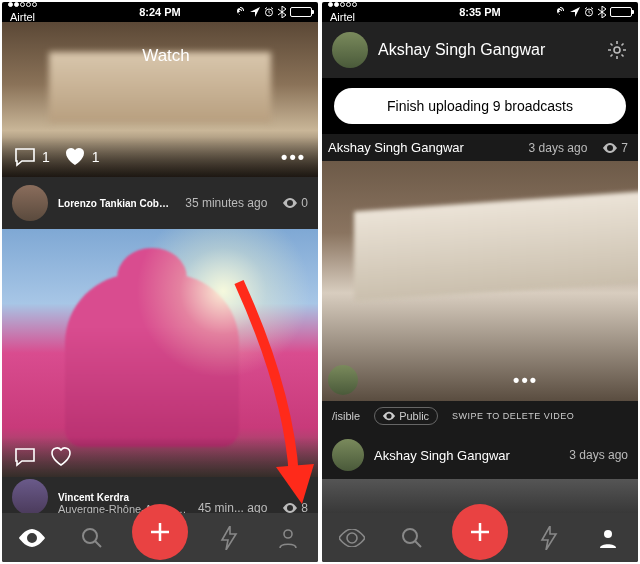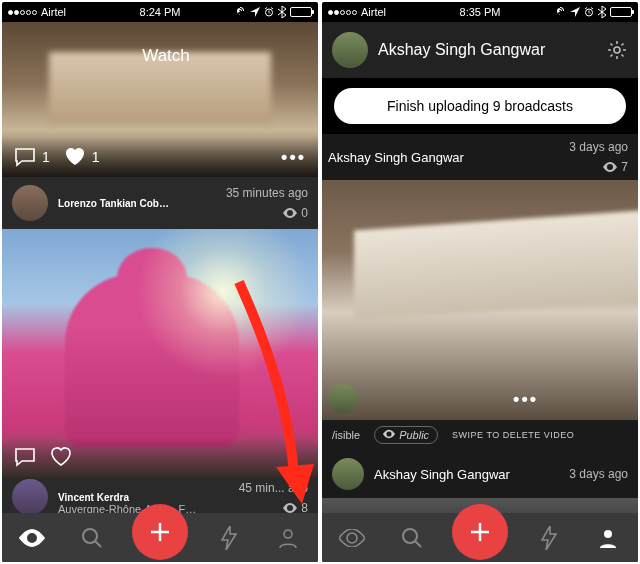--- a/index.html
+++ b/index.html
@@ -25,30 +25,30 @@
     background: rgba(0,0,0,0.2);
     display: flex;
     align-items: center;
     justify-content: space-between;
     padding: 0 6px;
     color: #fff;
     font-size: 11px;
     position: relative;
     z-index: 10;
   }
-  .status-left { display: flex; align-items: center; gap: 4px; }
+  .status-left { display: flex; align-items: center; gap: 4px; flex-direction: column; }
   .status-right { display: flex; align-items: center; gap: 4px; }
   .dots { display: flex; gap: 1px; }
   .dot { width: 5px; height: 5px; border-radius: 50%; border: 1px solid #fff; }
   .dot.filled { background: #fff; }
   .status-time {
     position: absolute;
     left: 50%;
     transform: translateX(-50%);
-    font-weight: 400;
+    font-weight: 700;
   }
   .battery {
     width: 22px; height: 10px; border: 1px solid #fff; border-radius: 2px;
     position: relative;
   }
   .battery::after {
     content: ''; position: absolute; right: -3px; top: 2px; width: 2px; height: 4px;
     background: #fff; border-radius: 0 1px 1px 0;
   }
   .battery-fill { height: 100%; width: 85%; background: #fff; }
@@ -87,21 +87,21 @@
   }
   .avatar {
     width: 36px; height: 36px; border-radius: 50%;
     background: linear-gradient(#8a6d5c,#5a4a3d);
     flex-shrink: 0;
   }
   .header-text { flex: 1; min-width: 0; }
   .hname { color: #fff; font-weight: 600; font-size: 10px; white-space: nowrap; overflow: hidden; text-overflow: ellipsis; max-width: 160px; }
   .hmeta { color: #bbb; font-size: 12px; }
   .right-meta { color: #bbb; font-size: 12px; display: flex; align-items: center; gap: 4px; justify-content: flex-end; }
-  .right-col { display:flex; flex-direction:column; align-items:flex-end; gap:6px; }
+  .right-col { display:flex; flex-direction:row; align-items:flex-end; gap:16px; }
 
   .main-video {
     height: 248px;
     background: linear-gradient(180deg,#7fa8d4 0%, #a7c6e6 30%, #d94c8f 50%, #c83a7a 80%, #6a5a52 100%);
     position: relative;
   }
   .main-video::after {
     content:''; position:absolute; inset:0;
     background: radial-gradient(circle at 70% 25%, rgba(255,255,220,0.9) 0%, rgba(255,255,200,0.3) 15%, transparent 30%);
   }
@@ -196,22 +196,22 @@
     width: 30px; height: 30px; border-radius: 50%;
     background: linear-gradient(#7a8a5c,#4a5a3a);
   }
 
   .r-vis-bar {
     background: #1a1a1a; height: 30px;
     display: flex; align-items: center; padding: 0 10px;
     gap: 14px; color: #ccc; font-size: 11px;
   }
   .pub-badge {
-    display: flex; gap: 4px;
-    padding: 2px 8px; border: 1px solid #666; border-radius: 10px; font-style: italic;
+    display: flex; align-items: center; gap: 4px;
+    padding: 2px 8px; border: 1px solid #666; border-radius: 10px;
   }
 
   .r-list2 {
     display: flex; padding: 8px 10px; align-items: center;
     background: #1a1a1a; gap: 10px;
   }
 
   .arrow {
     position: absolute;
     left: 222px; top: 270px;

